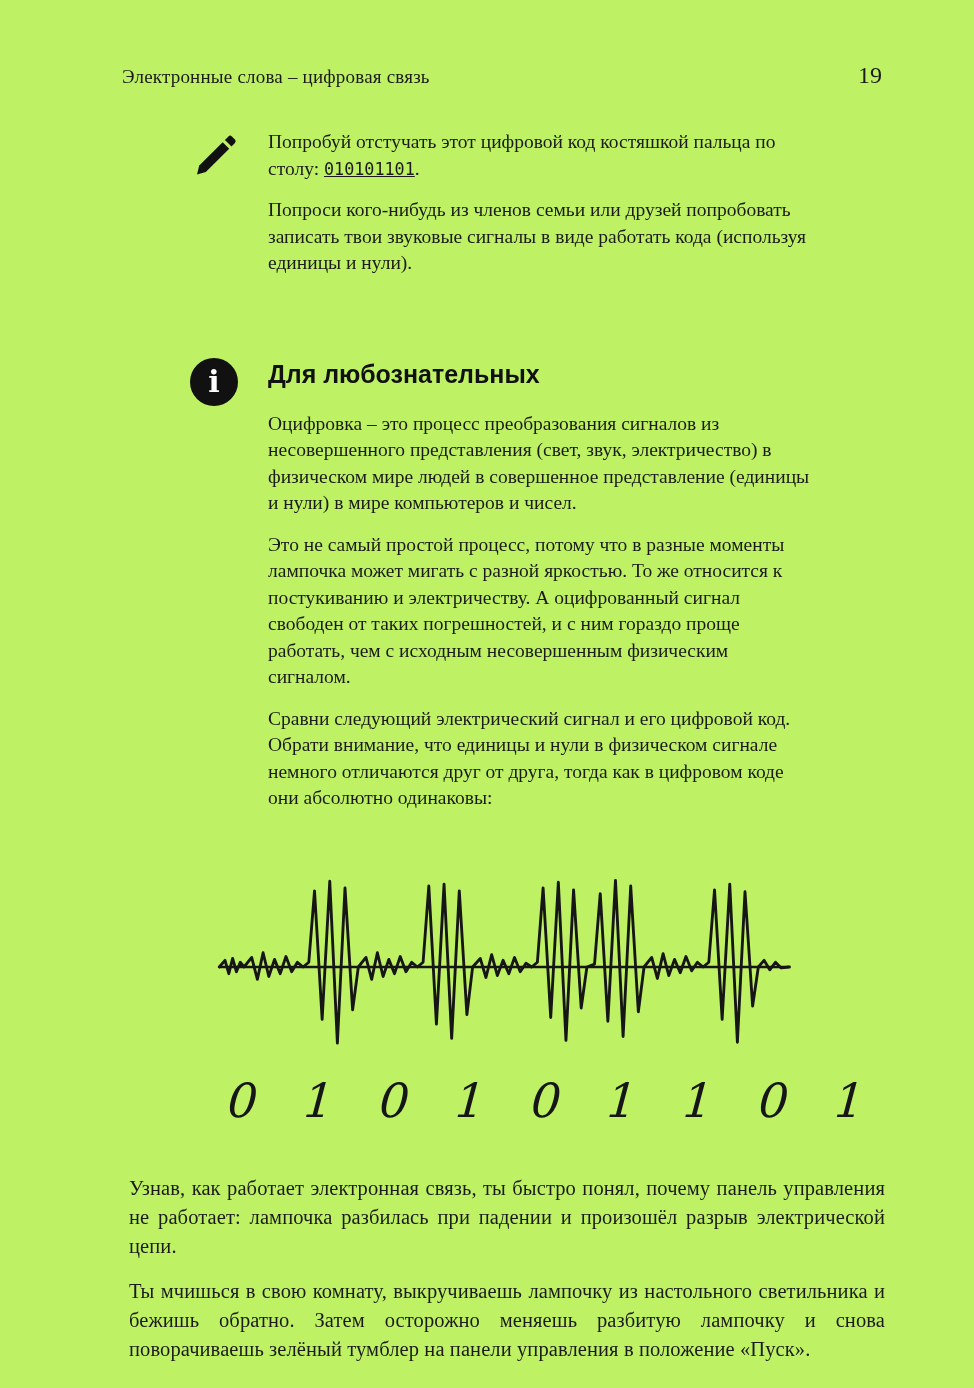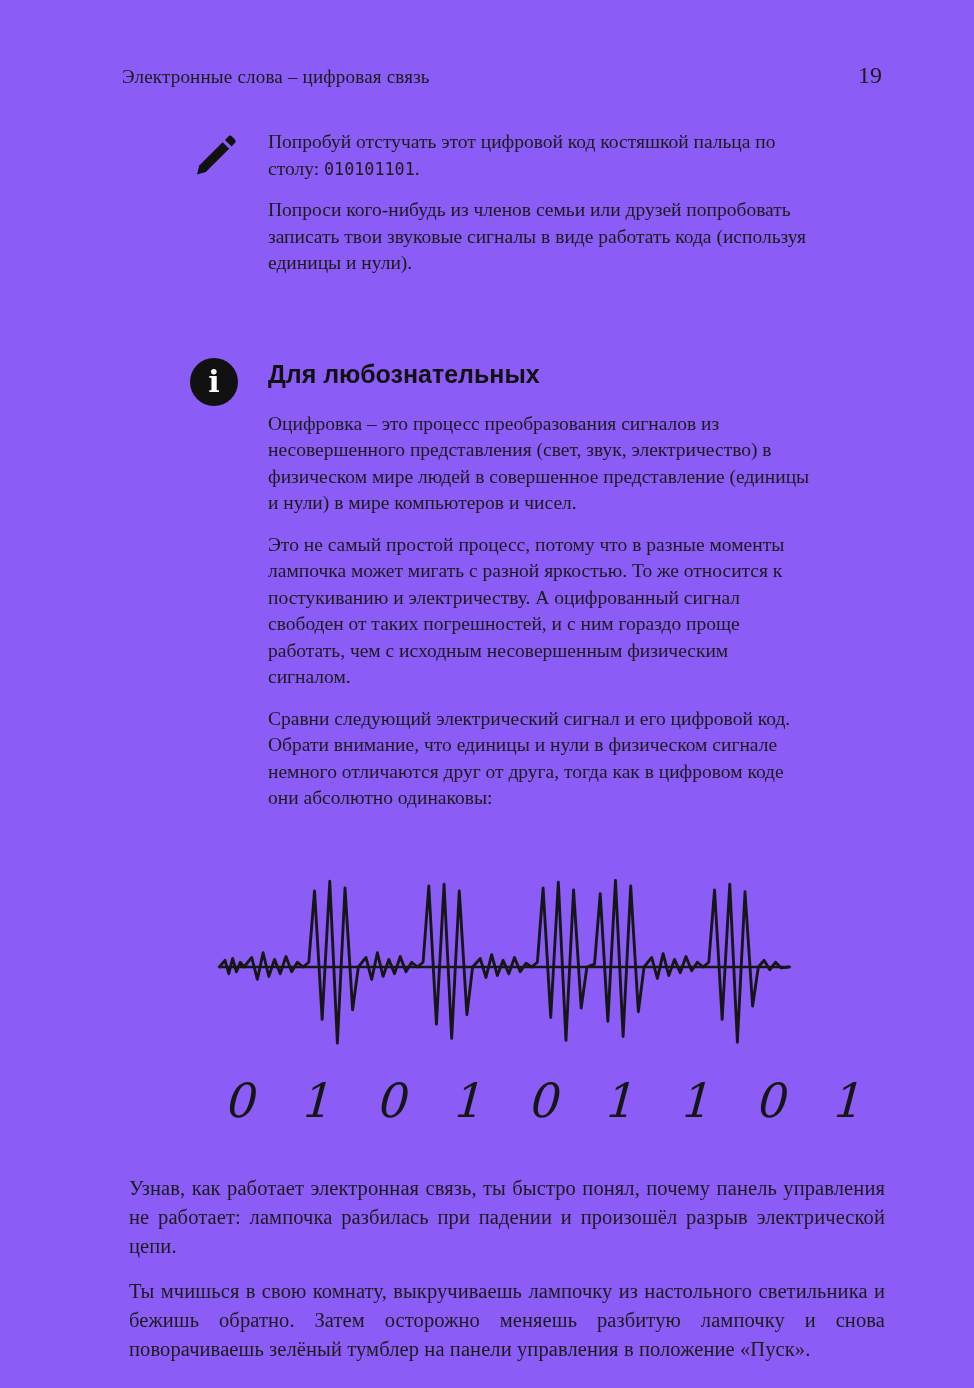--- a/index.html
+++ b/index.html
@@ -1,20 +1,20 @@
 <!DOCTYPE html>
 <html lang="ru"><head>
 <meta charset="utf-8">
 <style>
   html, body { margin: 0; padding: 0; background: #ffffff; }
   .page {
     position: relative;
     width: 974px;
     height: 1388px;
-    background: #8b5cf6;
+    background: #bef264;
     color: #1b1b1b;
     font-family: "Liberation Serif", serif;
     box-sizing: border-box;
     overflow: hidden;
   }
 
   
   .running-header {
     display: flex;
     justify-content: space-between;
@@ -65,20 +65,21 @@
 
   .section-body p {
     font-size: 19.5px;
     line-height: 1.36;
     margin: 0 0 15px 0;
   }
   .italic { }
   .code {
     font-family: "DejaVu Sans Mono", monospace;
     font-size: 0.86em;
+    text-decoration: underline;
   }
 
   
   .figure {
     margin: 40px 0 0 200px;
     width: 610px;
   }
   .figure svg { display: block; width: 610px; height: 200px; }
   .digits-row {
     margin: 6px 0 0 28px;

